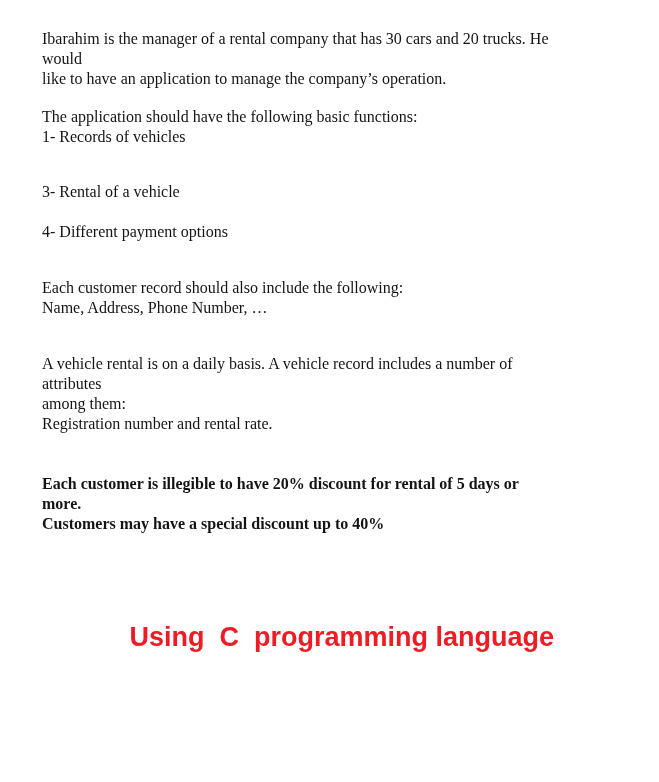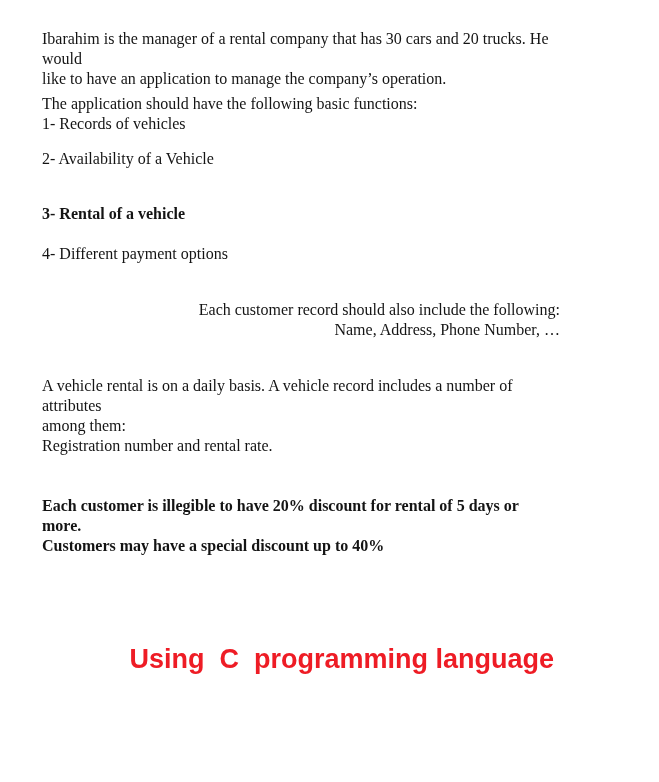--- a/index.html
+++ b/index.html
@@ -17,25 +17,25 @@
     width: 565px;
     height: 782px;
     padding: 29px 5px 0 42px;
   }
   .para {
     font-size: 16px;
     line-height: 20px;
     white-space: pre-wrap;
     color: #141414;
   }
-  .p2 { margin-top: 5px; }
+  .p2 { margin-top: 18px; }
   .p3 { margin-top: 15px; }
-  .p4 { margin-top: 35px; font-weight: bold; }
+  .p4 { margin-top: 35px; }
   .p5 { margin-top: 20px; }
-  .p6 { margin-top: 36px; text-align: right; }
+  .p6 { margin-top: 36px; }
   .p7 { margin-top: 36px; }
   .p8 { margin-top: 40px; font-weight: bold; }
   .p9 { margin-top: 34px; }
   .footer-note {
     margin-top: 88px;
     text-align: right;
     padding-right: 6px;
     font-family: "Liberation Sans", sans-serif;
     font-weight: bold;
     font-size: 27px;
@@ -44,21 +44,20 @@
   }
 </style>
 </head>
 <body style="color: rgb(20, 20, 20); background: rgb(255, 255, 255);">
 
 <div class="doc">
   <div class="para p1">Ibarahim is the manager of a rental company that has 30 cars and 20 trucks. He would
 like to have an application to manage the company’s operation.</div>
   <div class="para p2">The application should have the following basic functions:
 1- Records of vehicles</div>
-  <div class="para p3">2- Availability of a Vehicle</div>
   <div class="para p4">3- Rental of a vehicle</div>
   <div class="para p5">4- Different payment options</div>
   <div class="para p6">Each customer record should also include the following:
 Name, Address, Phone Number, …</div>
   <div class="para p7">A vehicle rental is on a daily basis. A vehicle record includes a number of attributes
 among them:
 Registration number and rental rate.</div>
   <div class="para p8">Each customer is illegible to have 20% discount for rental of 5 days or more.
 Customers may have a special discount up to 40%</div>
   <div class="footer-note" style="color: rgb(238, 28, 37); text-align: right;">Using  C  programming language</div>

